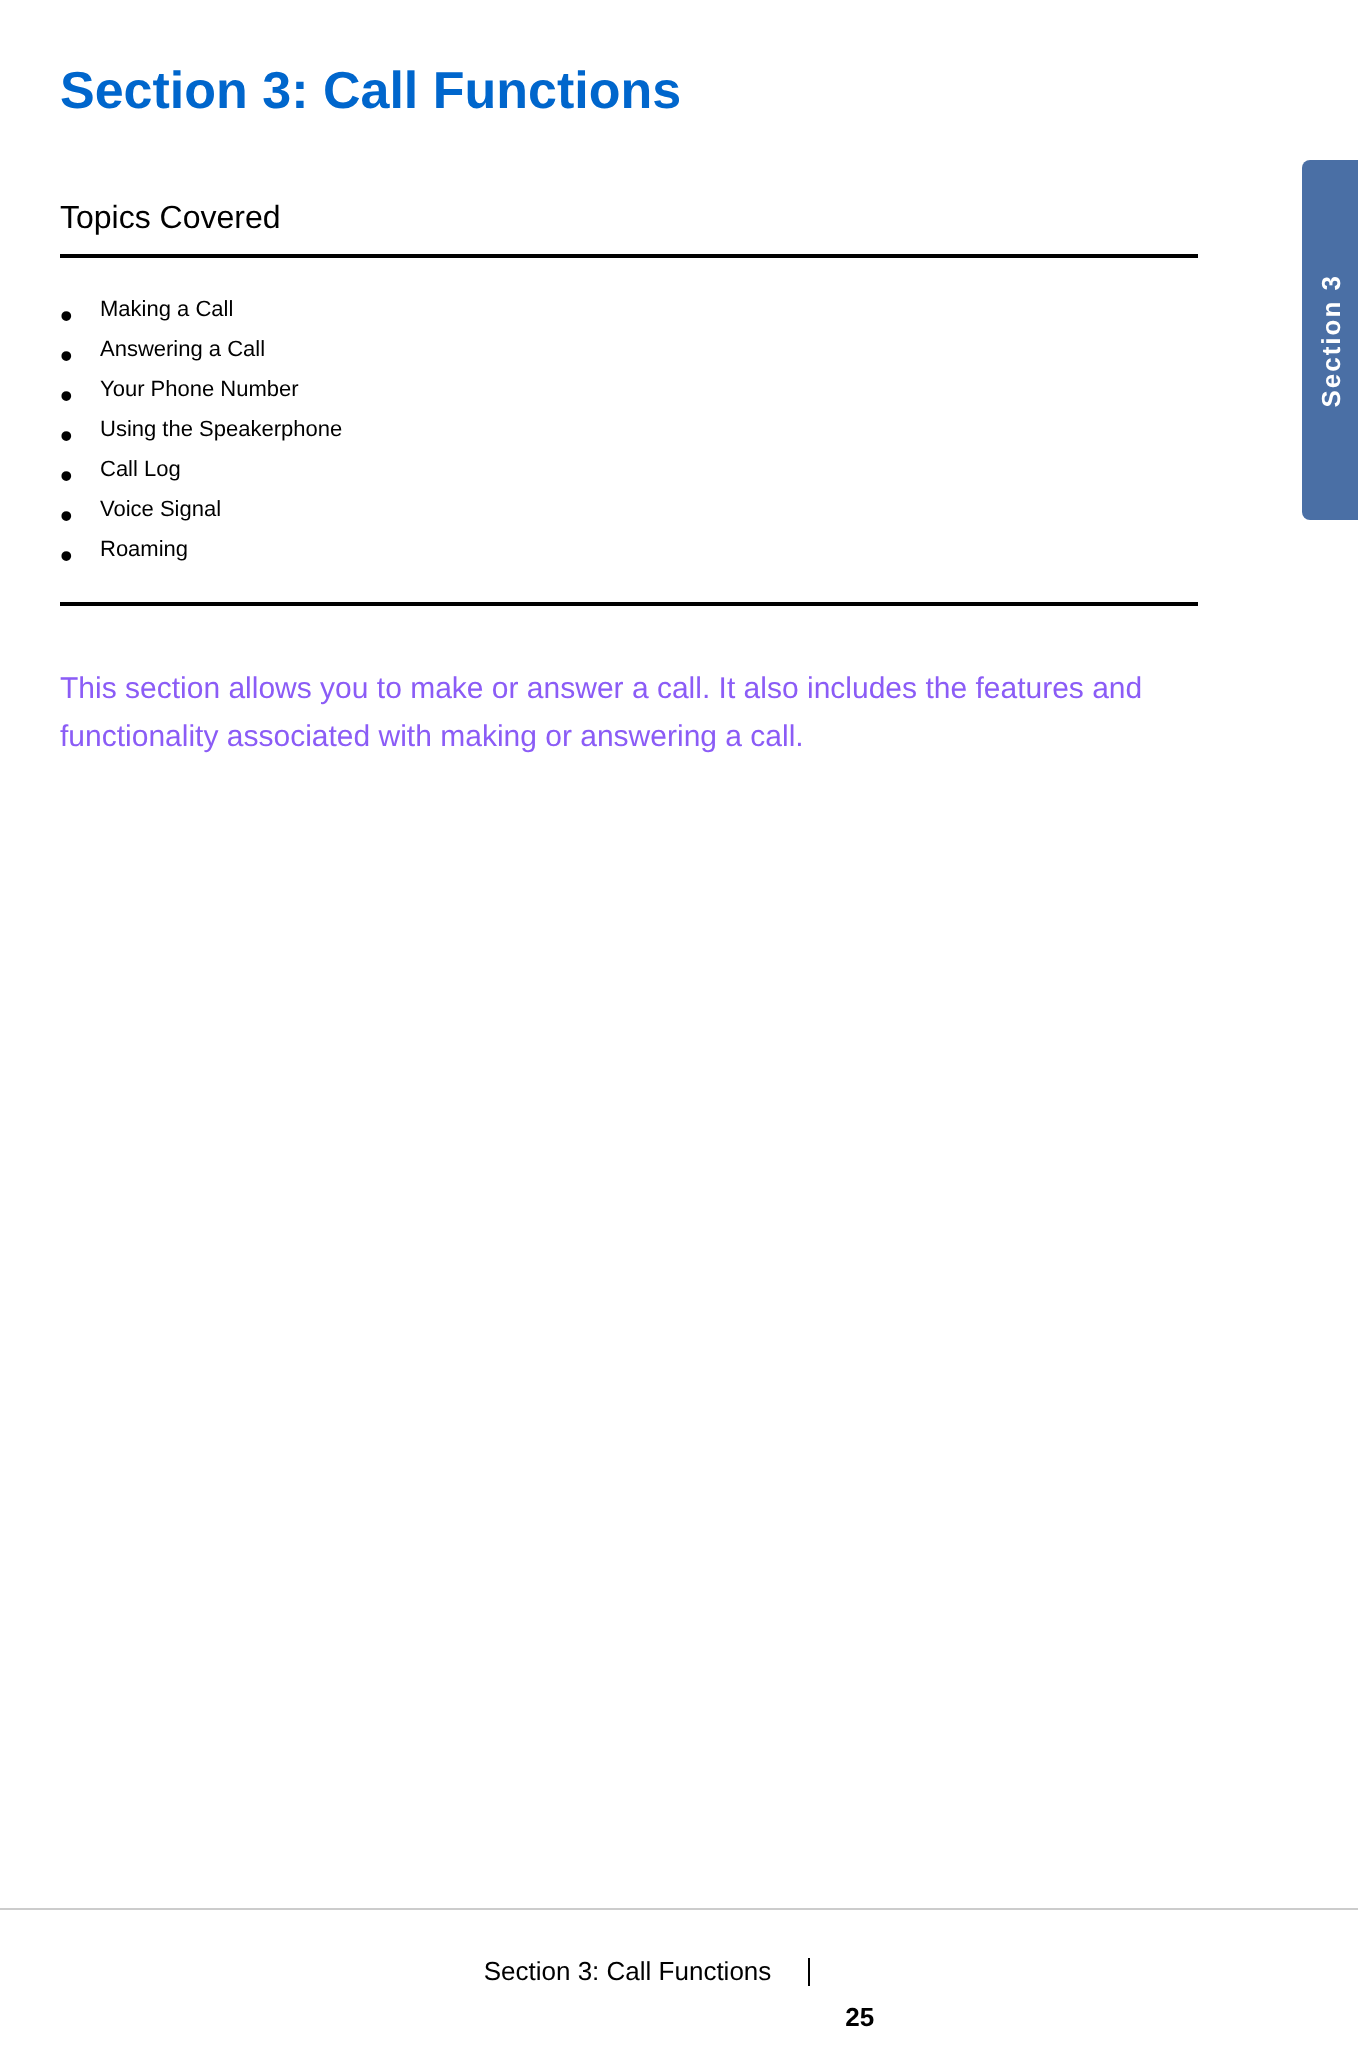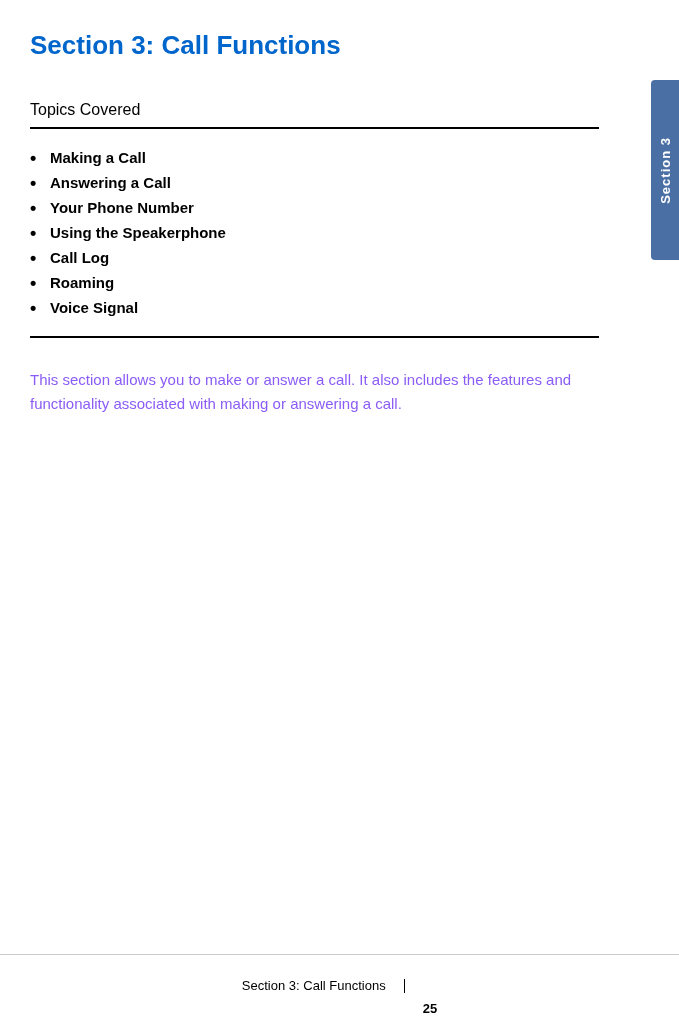--- a/index.html
+++ b/index.html
@@ -82,26 +82,25 @@
     }
 
     
     .topics-list {
       list-style: none;
       padding: 0;
       margin: 0 0 20px 0;
     }
 
     .topics-list li {
-      font-size: 15px;
+      font-size: 11px;
       color: #000000;
       margin-bottom: 8px;
       padding-left: 20px;
       position: relative;
-      font-weight: bold;
     }
 
     .topics-list li::before {
       content: "•";
       position: absolute;
       left: 0;
       font-size: 18px;
       line-height: 1;
     }
 
@@ -170,22 +169,22 @@
     <div class="topics-section">
       <h2 class="topics-heading">Topics Covered</h2>
       <hr class="topics-divider-top">
 
       <ul class="topics-list">
         <li>Making a Call</li>
         <li>Answering a Call</li>
         <li>Your Phone Number</li>
         <li>Using the Speakerphone</li>
         <li>Call Log</li>
+        <li>Voice Signal</li>
         <li>Roaming</li>
-        <li>Voice Signal</li>
       </ul>
 
       <hr class="topics-divider-bottom">
     </div>
 
     <p class="description-text">This section allows you to make or answer a call. It also includes the features and functionality associated with making or answering a call.</p>
 
   </div>
 
   <div class="page-footer">

